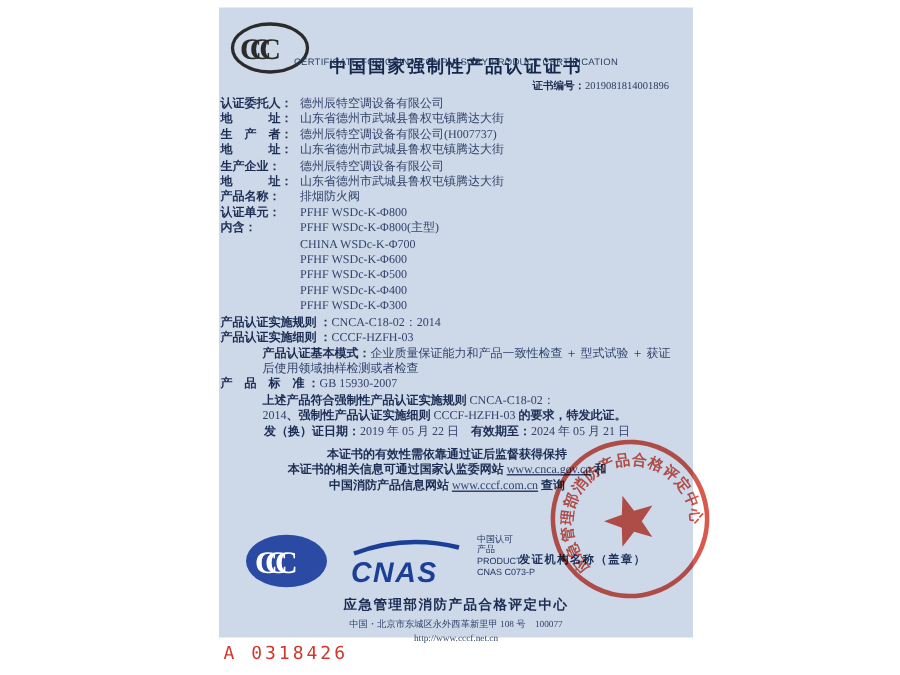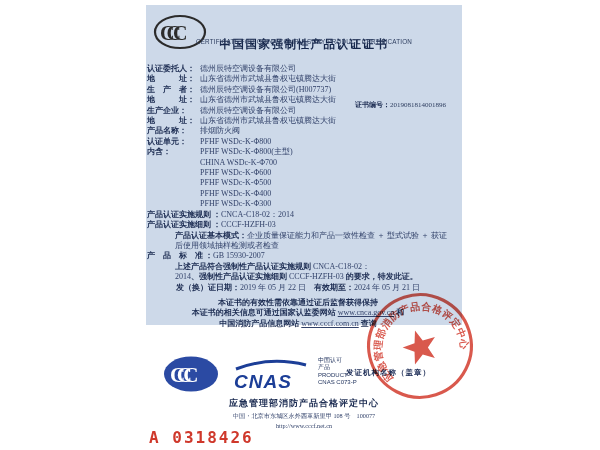--- a/index.html
+++ b/index.html
@@ -1,27 +1,27 @@
 <!DOCTYPE html>
 <html><head>
 <meta charset="utf-8">
 <style>
   html,body{margin:0;padding:0;}
   body{width:600px;height:450px;background:#ffffff;font-family:"Liberation Serif",serif;}
   .page{position:relative;width:600px;height:450px;background:#ffffff;overflow:hidden;}
 
-  .cert{position:absolute;left:146px;top:5px;width:316px;height:320px;background:#cdd9e9;color:#2e3d60;}
+  .cert{position:absolute;left:146px;top:5px;width:316px;height:420px;background:#cdd9e9;color:#2e3d60;}
 
   
   .ccc-top{position:absolute;left:7px;top:9px;width:54px;height:36px;}
   .title{position:absolute;left:0;right:0;top:32px;text-align:center;font-size:11.5px;font-weight:bold;
          color:#15264b;letter-spacing:1.5px;font-family:"Liberation Sans",sans-serif;}
   .subtitle{position:absolute;left:0;right:0;top:33px;text-align:center;font-size:6.3px;color:#2c3c5e;
             letter-spacing:.2px;font-family:"Liberation Sans",sans-serif;}
-  .certno{position:absolute;right:16px;top:47px;font-size:7px;color:#2c3c5e;margin-top:48px;}
+  .certno{position:absolute;right:16px;top:47px;font-size:7px;color:#2c3c5e;}
   .certno .lbl{font-weight:bold;}
 
   
   .body{position:absolute;left:1px;right:13px;top:59px;font-size:8px;line-height:10.4px;}
   .row{white-space:nowrap;}
   .row.wrap{white-space:normal;margin-left:28px;}
   .lbl{font-weight:bold;color:#1c2c52;white-space:pre;}
   .lbl-col{display:inline-block;min-width:53px;}
   .lbl-col.right{text-align:left;}
   .val{color:#32426a;}
@@ -39,21 +39,21 @@
   .footer{position:absolute;left:0;right:0;top:392px;text-align:center;}
   .footer .org{font-size:9px;font-weight:bold;color:#1c2c52;letter-spacing:1px;}
   .footer .addr{font-size:6.2px;color:#32426a;margin-top:2px;}
   .footer .url{font-size:6.2px;color:#32426a;margin-top:1px;}
 
   
   .stamp{position:absolute;left:219px;top:286px;width:110px;height:110px;transform:rotate(-18deg);
          opacity:.85;mix-blend-mode:multiply;pointer-events:none;}
 
   
-  .serial{position:absolute;left:149px;top:428px;color:#cf382b;font-size:16px;font-weight:bold;
+  .serial{position:absolute;left:149px;top:428px;color:#cf382b;font-size:12px;font-weight:normal;
           letter-spacing:2px;font-family:"DejaVu Sans Mono",monospace;}
 </style>
 </head>
 <body>
 
 <div class="page">
 
   <div class="cert">
 
     <svg class="ccc-top" viewBox="0 0 54 36">

